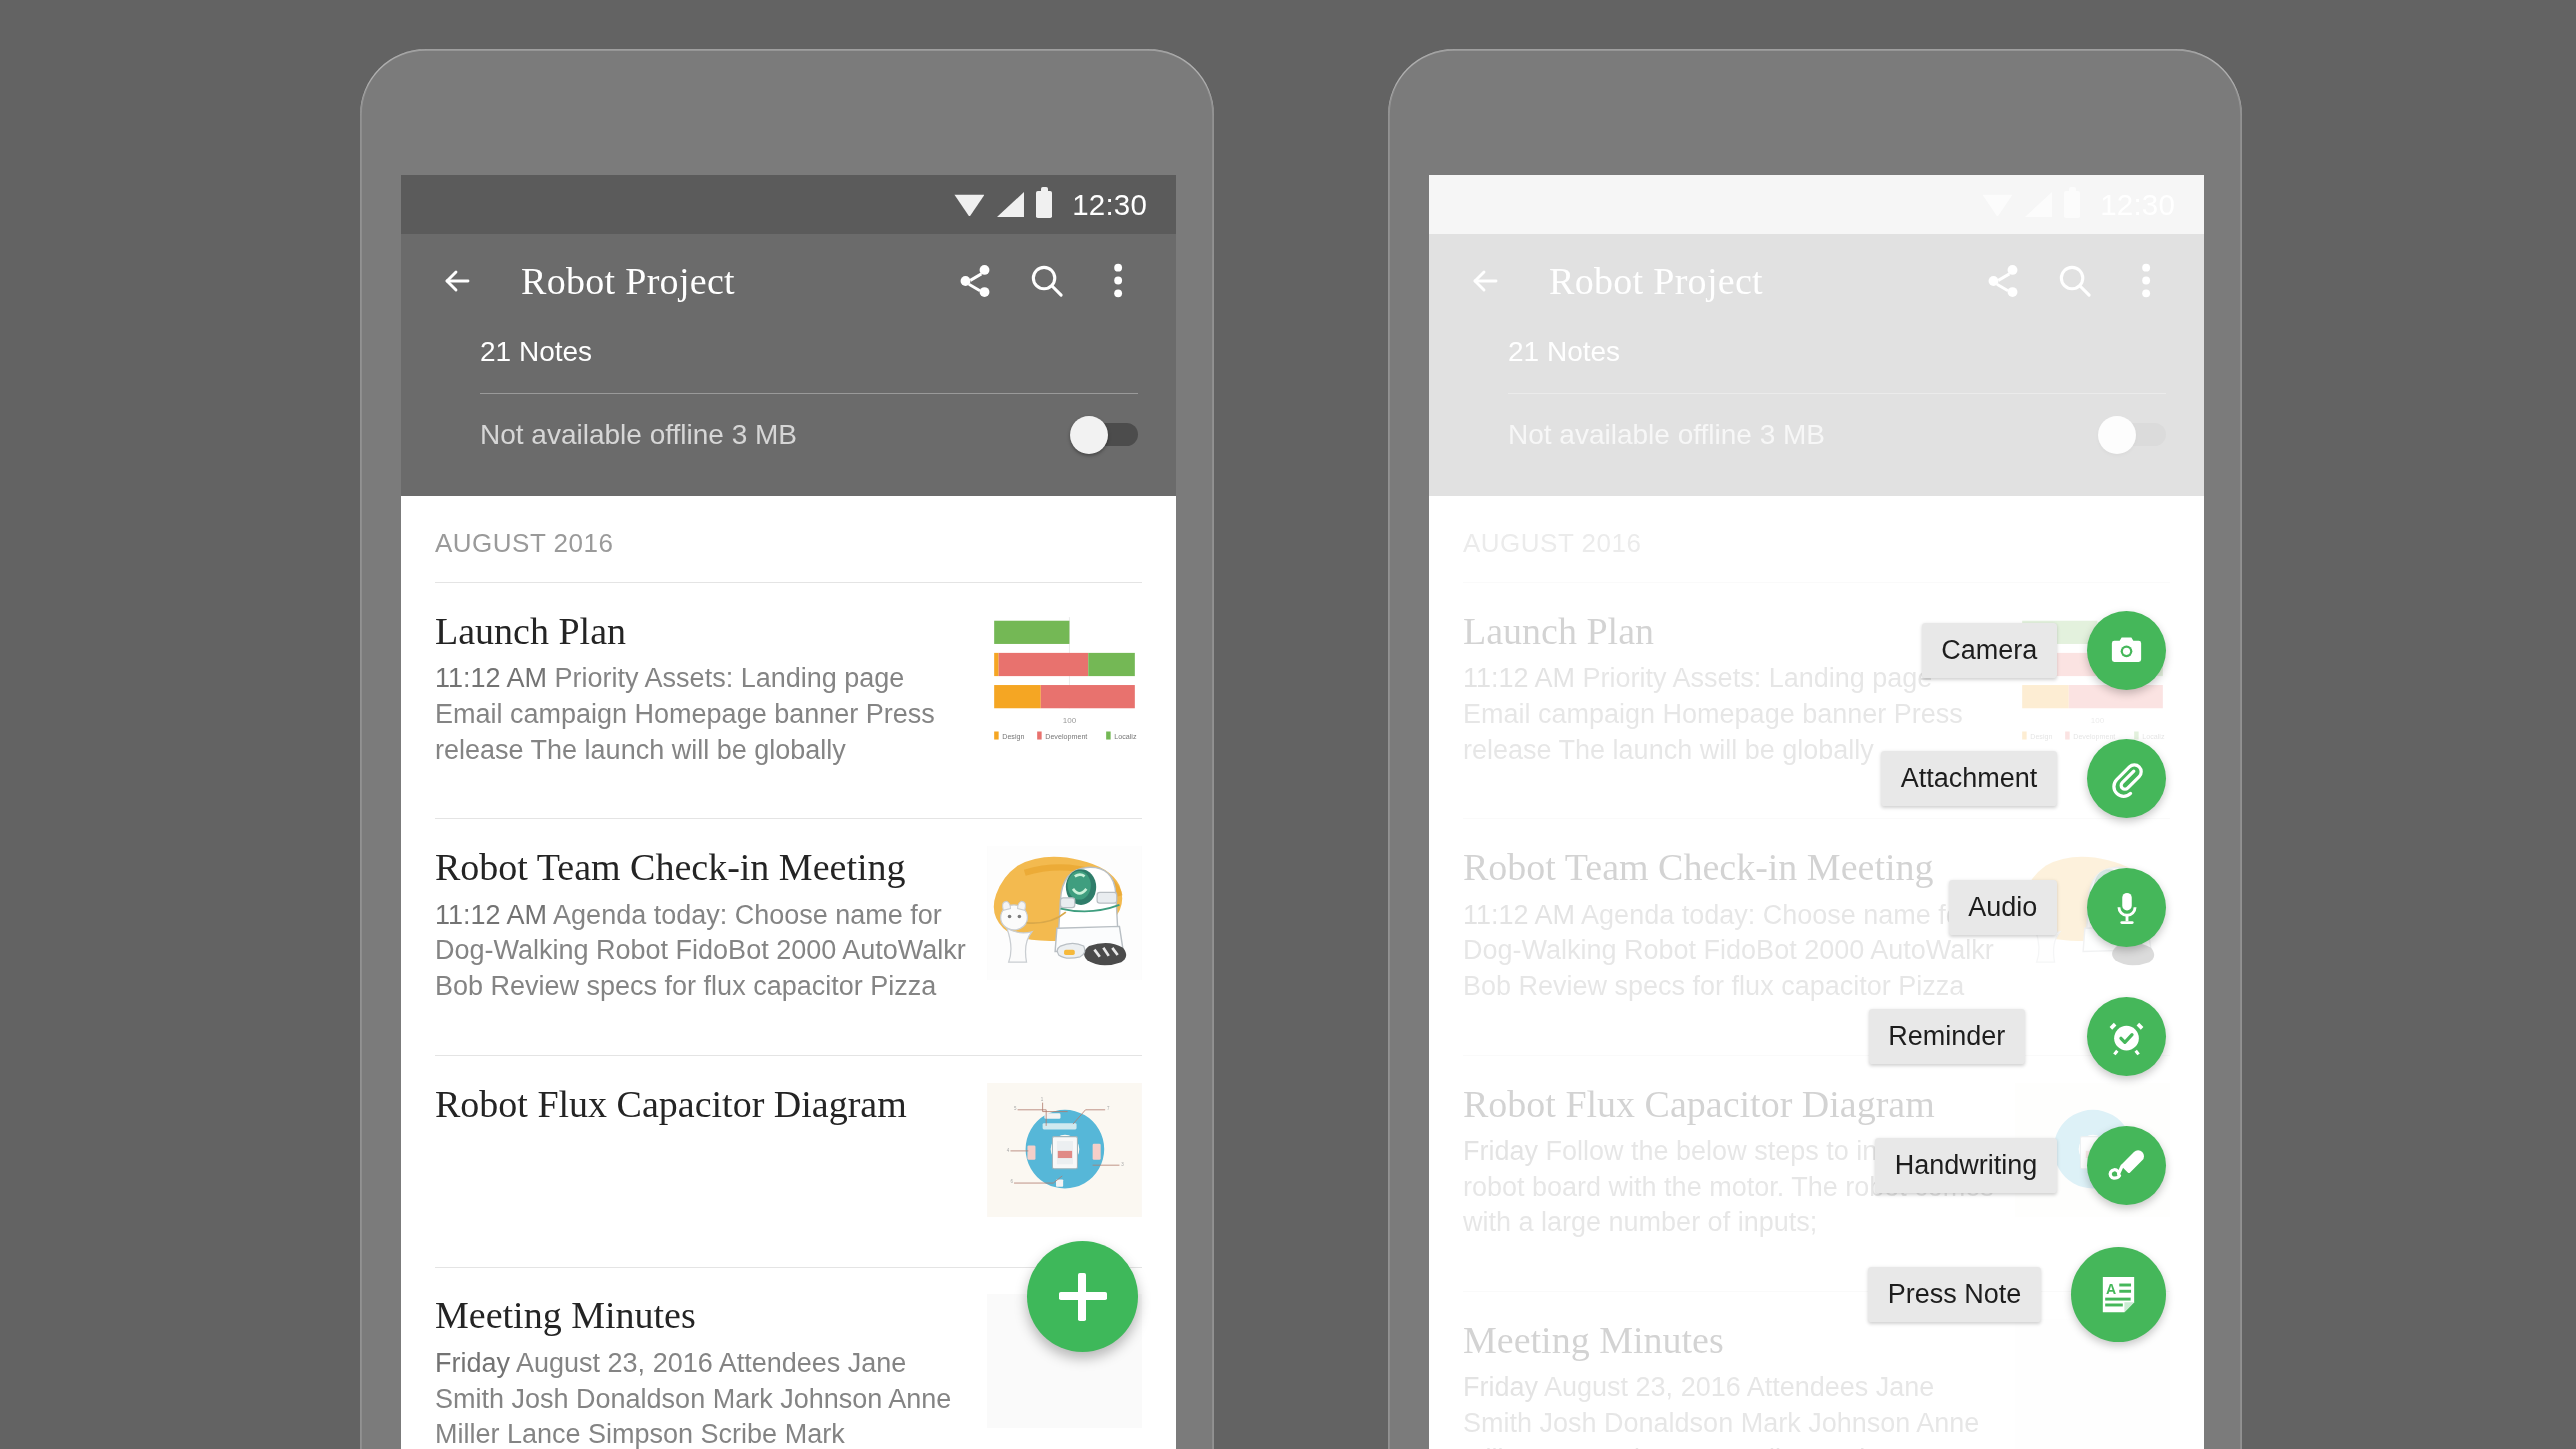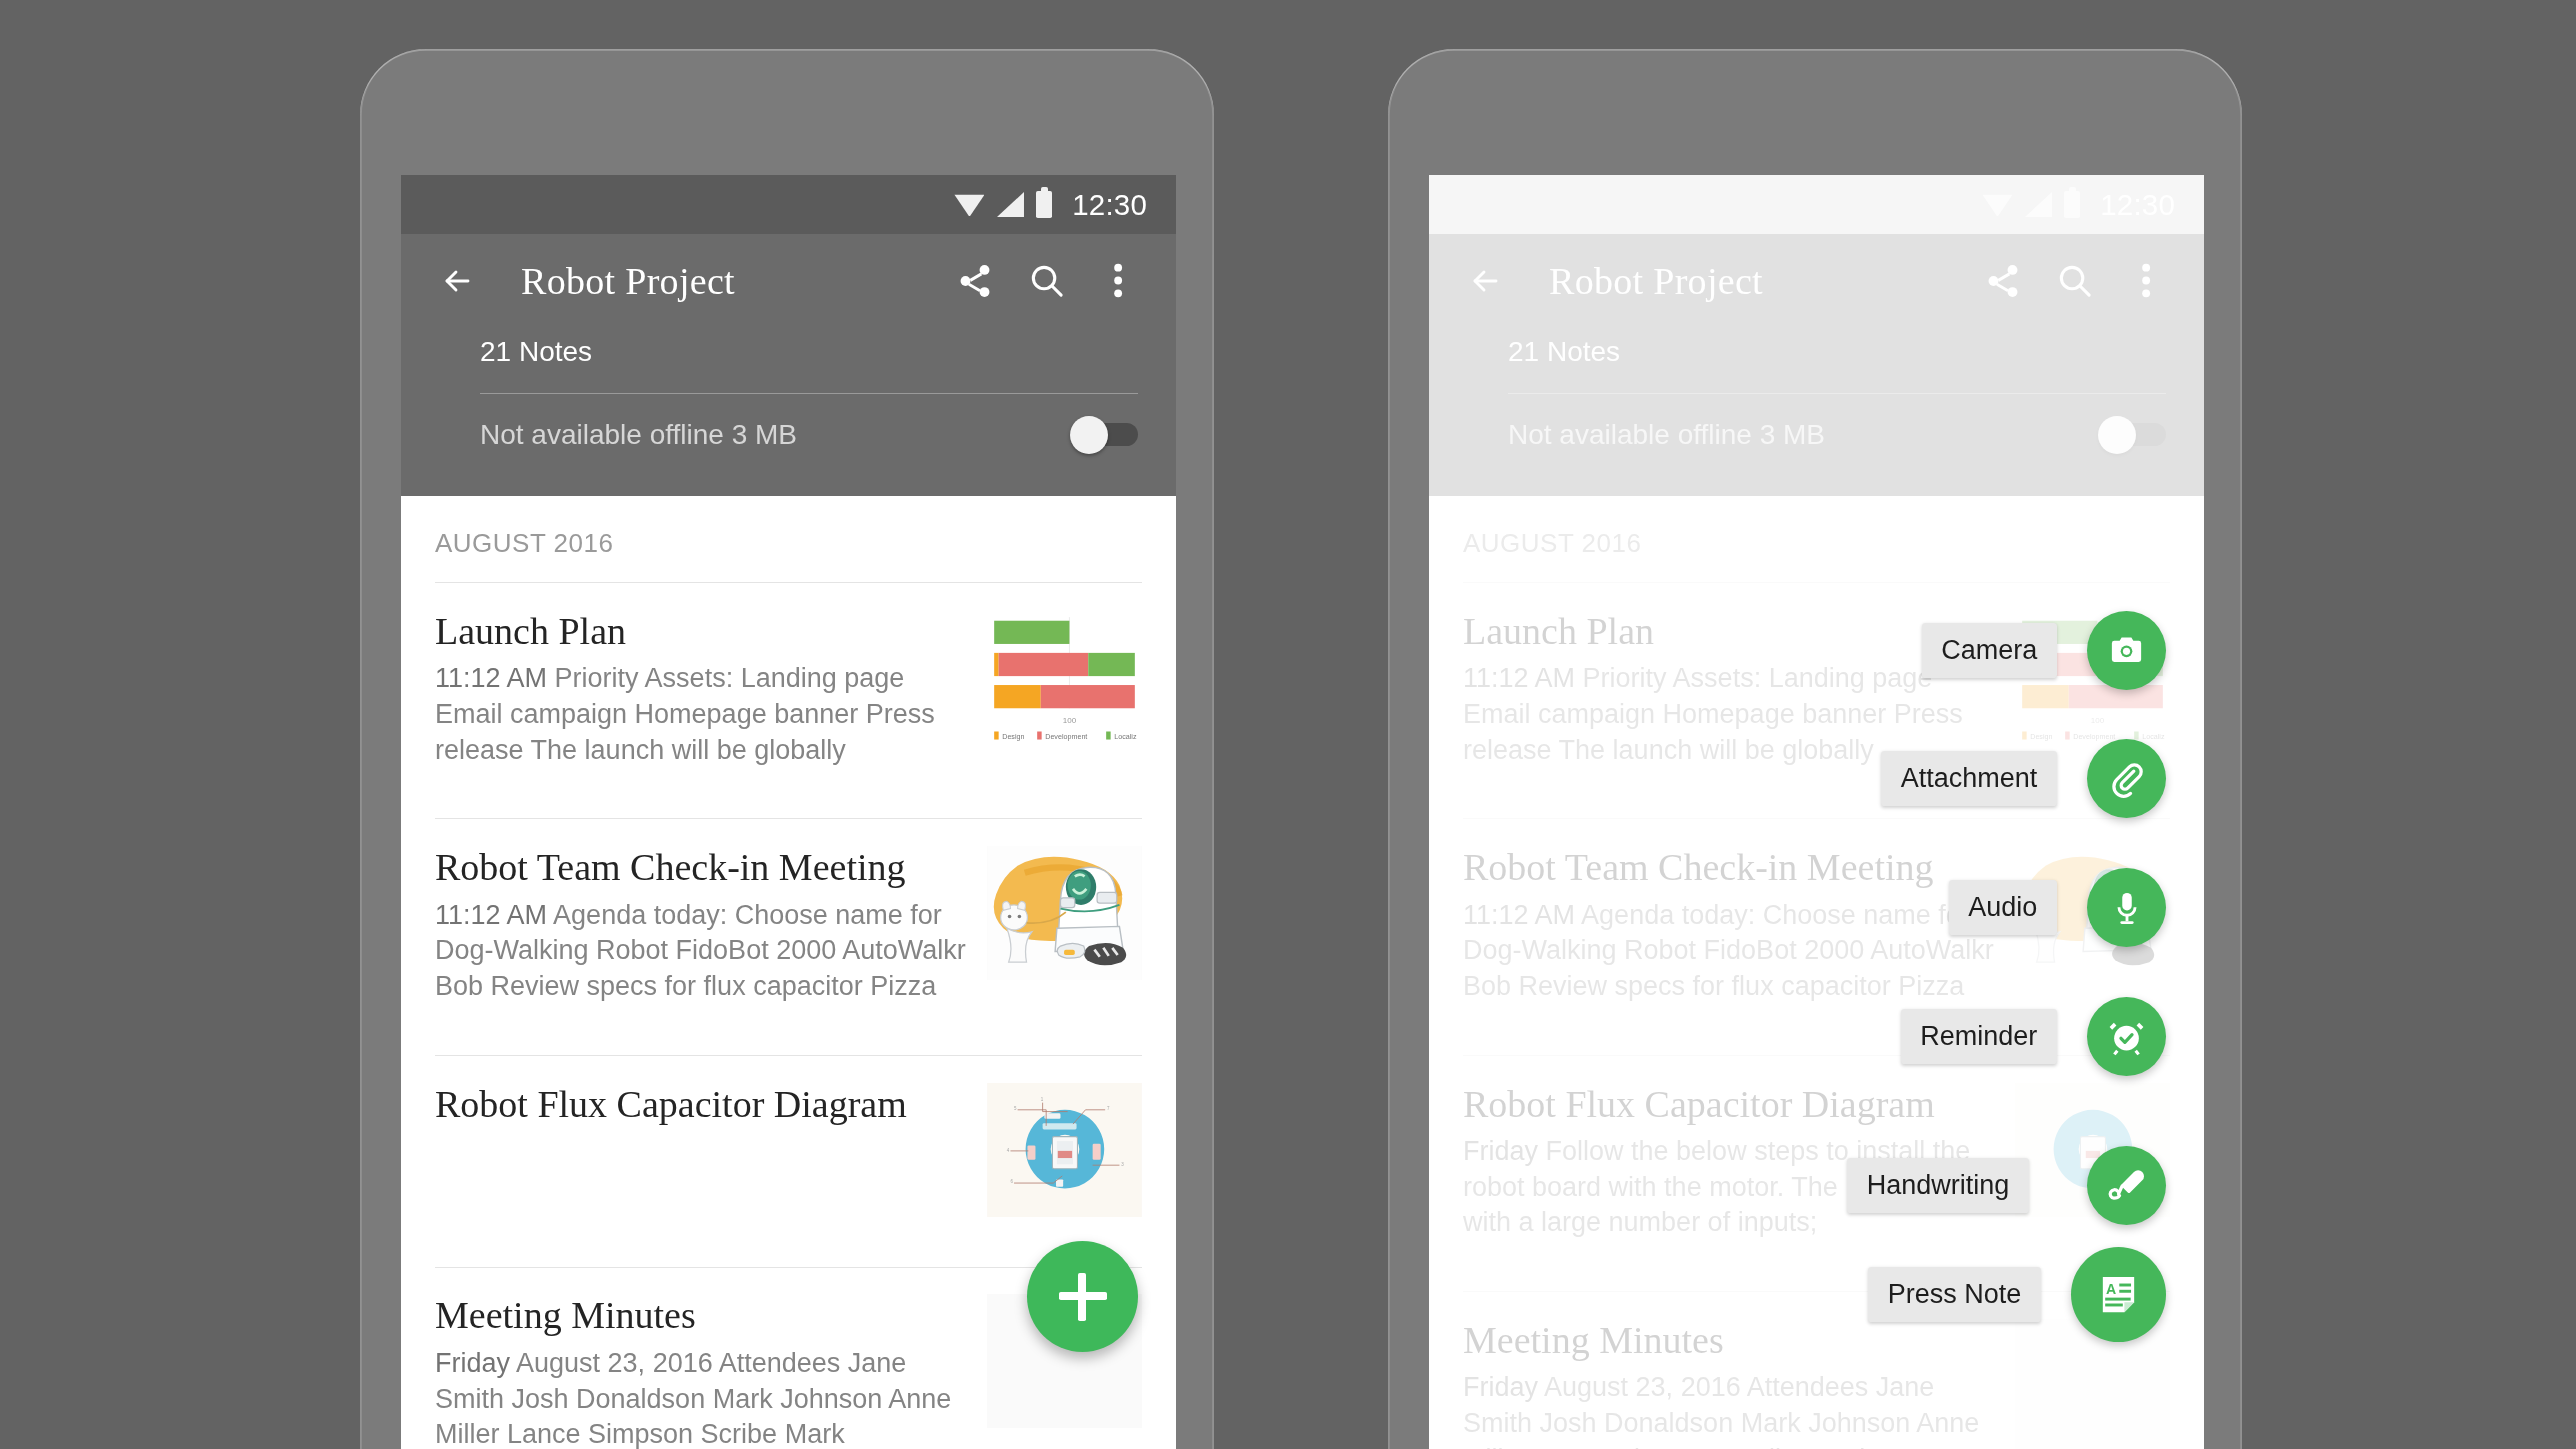--- a/index.html
+++ b/index.html
@@ -586,33 +586,33 @@
           <span class="sd-btn">
             <svg width="38" height="38" viewBox="0 0 24 24" fill="#fff">
               <rect x="9" y="2.5" width="6" height="11" rx="3"></rect>
               <path d="M6 11.5a6 6 0 0 0 12 0h-1.8a4.2 4.2 0 0 1-8.4 0z"></path>
               <rect x="11.1" y="17" width="1.8" height="3.3"></rect>
               <rect x="7.8" y="20.3" width="8.4" height="1.8" rx="0.9"></rect>
             </svg>
           </span>
         </div>
 
-        <div class="sd-item" style="top:822px;">
+        <div class="sd-item" style="top:822px;gap:32px;">
           <span class="sd-label">Reminder</span>
           <span class="sd-btn">
             <svg width="39" height="39" viewBox="0 0 24 24" fill="#fff">
               <circle cx="12" cy="13" r="7.6"></circle>
               <path d="M4.2 3.6L1.6 6.2l1.6 1.6 2.6-2.6zM19.8 3.6l2.6 2.6-1.6 1.6-2.6-2.6z"></path>
               <path d="M5.6 20.2l-1.8 2.2 1.5 1.2 1.8-2.2zM18.4 20.2l1.8 2.2-1.5 1.2-1.8-2.2z"></path>
               <path d="M8.6 13.1l2.4 2.5 4.4-4.7" stroke="#45b75a" stroke-width="2" fill="none" stroke-linecap="round" stroke-linejoin="round"></path>
             </svg>
           </span>
         </div>
 
-        <div class="sd-item" style="top:971px;gap:28px;">
+        <div class="sd-item" style="top:951px;">
           <span class="sd-label">Handwriting</span>
           <span class="sd-btn">
             <svg width="39" height="39" viewBox="0 0 24 24" fill="none" stroke="#fff" stroke-width="2" stroke-linecap="round" stroke-linejoin="round">
               <path d="M21 4.4a2.6 2.6 0 0 0-3.7 0L9.8 11.9l3.7 3.7 7.5-7.5a2.6 2.6 0 0 0 0-3.7z" fill="#fff"></path>
               <path d="M9.2 12.5l-2.1 4.7"></path>
               <path d="M6.6 15.6a2.6 2.6 0 1 0-2.3 4.2c1.4 0 2.6-.4 3.4-1.6"></path>
             </svg>
           </span>
         </div>
 

